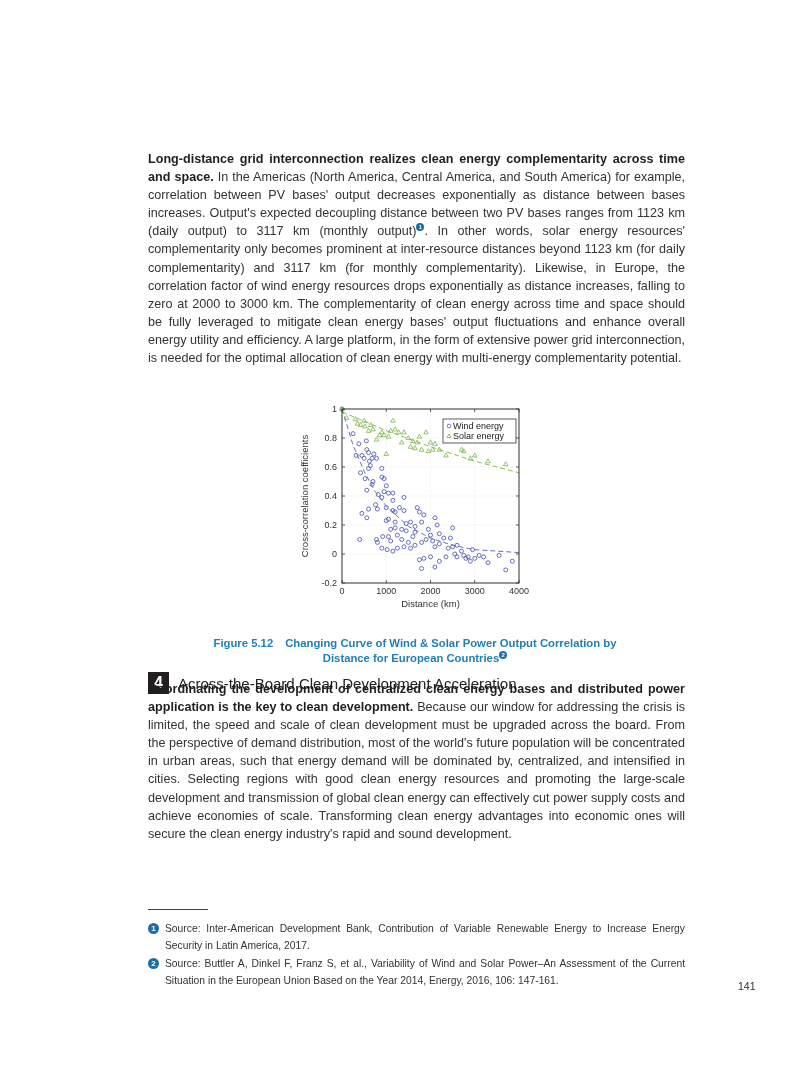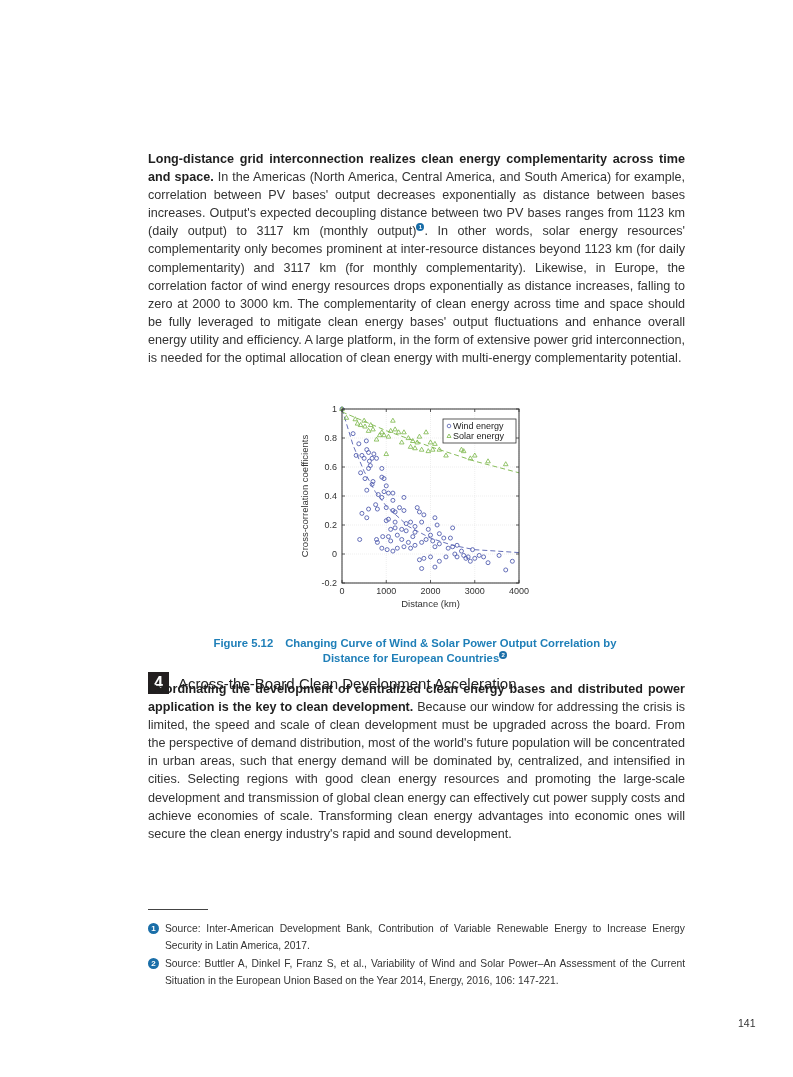--- a/index.html
+++ b/index.html
@@ -20,21 +20,21 @@
   #section-num { width: 21px; height: 22px; background: #231f20; color: #fff; font-weight: bold; font-size: 16px;
                  display: flex; align-items: center; justify-content: center; }
   #section-title { margin-left: 9px; font-size: 15px; font-weight: normal; color: #222; }
   #fn-rule { position: absolute; left: 148px; top: 909px; width: 60px; height: 1px; background: #444; }
   .fn { position: absolute; left: 148px; width: 537px; font-size: 10.3px; line-height: 17px; color: #333; text-align: justify; }
   .fn .marker { position: absolute; left: 0; top: 3px; width: 11px; height: 11px; border-radius: 50%; background: #1a6ea8;
                 color: #fff; font-size: 8px; line-height: 11px; text-align: center; font-weight: bold; }
   .fn .text { display: block; margin-left: 17px; }
   #fn1 { top: 920px; }
   #fn2 { top: 955px; }
-  #page-number { position: absolute; left: 738px; top: 1017px; font-size: 10.5px; color: #333; text-align: center; }
+  #page-number { position: absolute; left: 738px; top: 980px; font-size: 10.5px; color: #333; text-align: center; }
   svg text { font-family: "Liberation Sans", sans-serif; }
 </style>
 </head>
 <body>
 
 <div id="para1" class="para"><b>Long-distance grid interconnection realizes clean energy complementarity across time and space.</b><span> In the Americas (North America, Central America, and South America) for example, correlation between PV bases' output decreases exponentially as distance between bases increases. Output's expected decoupling distance between two PV bases ranges from 1123 km (daily output) to 3117 km (monthly output)</span><sup class="note">1</sup><span>. In other words, solar energy resources' complementarity only becomes prominent at inter-resource distances beyond 1123 km (for daily complementarity) and 3117 km (for monthly complementarity). Likewise, in Europe, the correlation factor of wind energy resources drops exponentially as distance increases, falling to zero at 2000 to 3000 km. The complementarity of clean energy across time and space should be fully leveraged to mitigate clean energy bases' output fluctuations and enhance overall energy utility and efficiency. A large platform, in the form of extensive power grid interconnection, is needed for the optimal allocation of clean energy with multi-energy complementarity potential.</span></div>
 
 <svg id="chart" viewBox="0 0 240 222" width="240" height="222">
   <g id="grid-layer">
       <line x1="46" x2="46" y1="11" y2="185" stroke="#e4e4e4" stroke-width="0.6" stroke-dasharray="1,1"></line>
@@ -272,16 +272,16 @@
 <div id="para2" class="para"><b>Coordinating the development of centralized clean energy bases and distributed power application is the key to clean development.</b><span> Because our window for addressing the crisis is limited, the speed and scale of clean development must be upgraded across the board. From the perspective of demand distribution, most of the world's future population will be concentrated in urban areas, such that energy demand will be dominated by, centralized, and intensified in cities. Selecting regions with good clean energy resources and promoting the large-scale development and transmission of global clean energy can effectively cut power supply costs and achieve economies of scale. Transforming clean energy advantages into economic ones will secure the clean energy industry's rapid and sound development.</span></div>
 
 <div id="fn-rule"></div>
 
 <div id="fn1" class="fn">
   <span class="marker">1</span>
   <span class="text">Source: Inter-American Development Bank, Contribution of Variable Renewable Energy to Increase Energy Security in Latin America, 2017.</span>
 </div>
 <div id="fn2" class="fn">
   <span class="marker">2</span>
-  <span class="text">Source: Buttler A, Dinkel F, Franz S, et al., Variability of Wind and Solar Power–An Assessment of the Current Situation in the European Union Based on the Year 2014, Energy, 2016, 106: 147-221.</span>
+  <span class="text">Source: Buttler A, Dinkel F, Franz S, et al., Variability of Wind and Solar Power–An Assessment of the Current Situation in the European Union Based on the Year 2014, Energy, 2016, 106: 147-161.</span>
 </div>
 
 <div id="page-number">141</div>
 
 </body></html>

